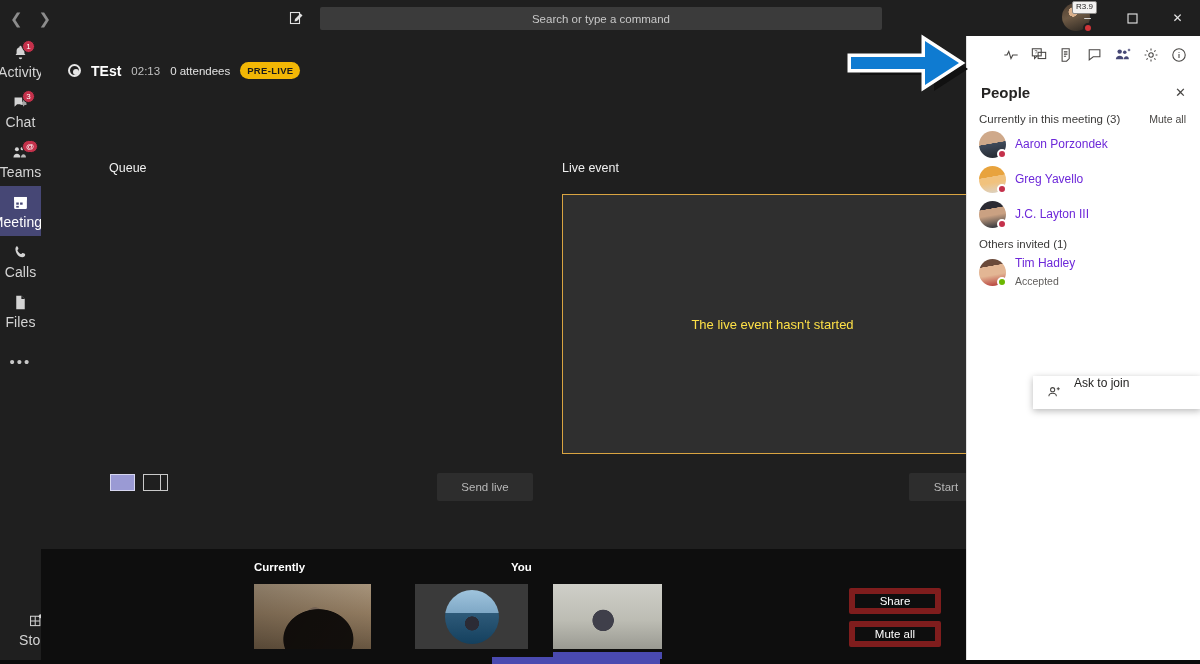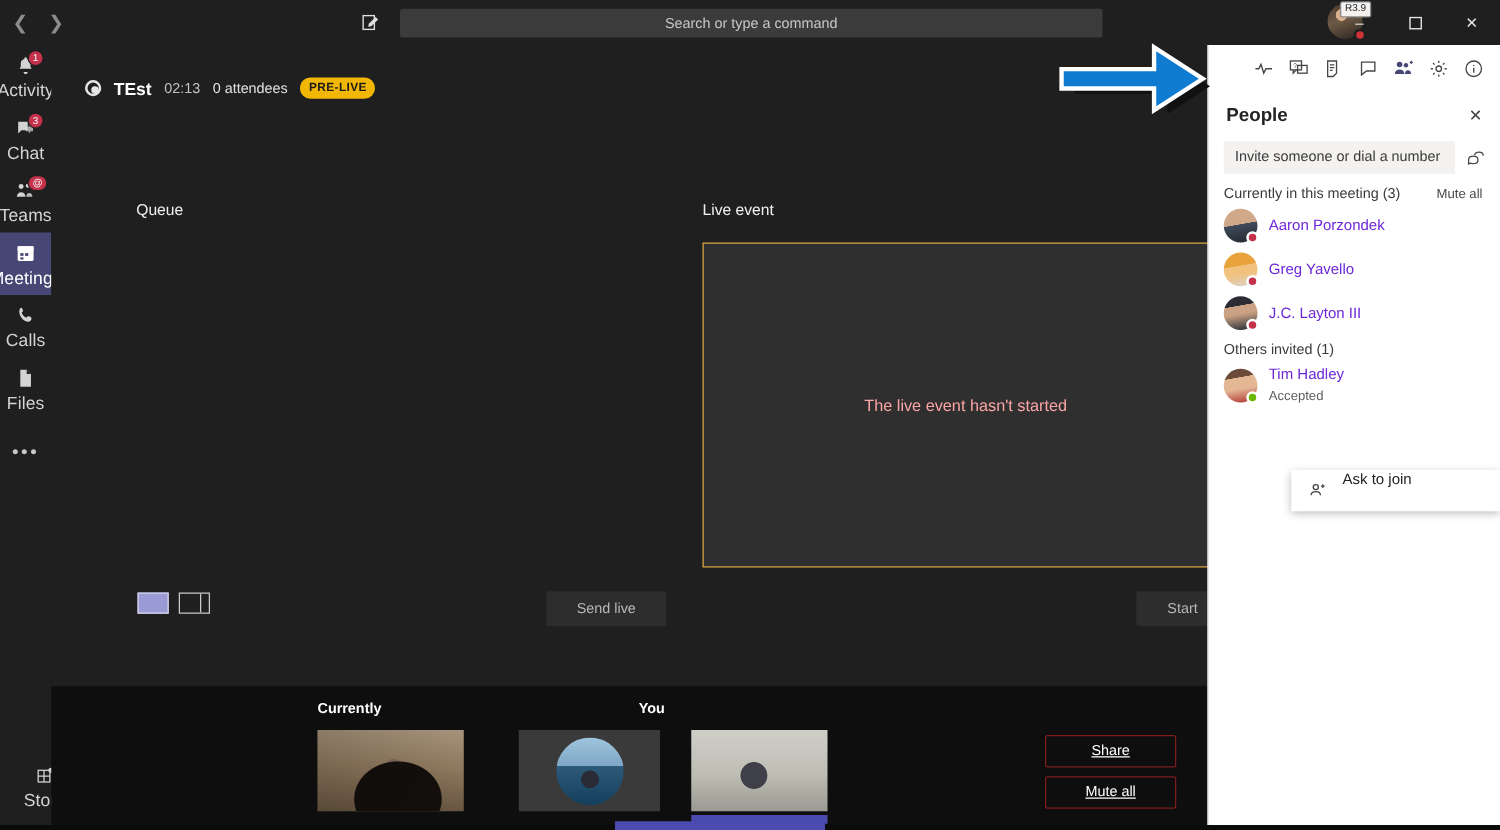--- a/index.html
+++ b/index.html
@@ -99,21 +99,21 @@
     left: 69px; top: 158px; width: 422px;
     background: #3b3b4d; border: 1px solid #9b9bb0;
     display: flex; align-items: center; justify-content: center;
   }
   .queue-panel .ph { color: #a6a6e0; font-size: 14px; }
   .live-panel {
     left: 521px; top: 158px; width: 421px;
     background: #2f2f2f; border: 1px solid #d9a441;
     display: flex; align-items: center; justify-content: center;
   }
-  .live-panel .ph { color: #fca5a5; font-size: 13px; }
+  .live-panel .ph { color: #fde047; font-size: 13px; }
 
   .layout-btns { position: absolute; left: 69px; top: 438px; display: flex; gap: 8px; }
   .lbtn { width: 25px; height: 17px; border: 1px solid #c9c9c9; background: transparent; cursor: pointer; }
   .lbtn.sel { background: #9a9ad4; border-color: #d6d6ef; }
   .lbtn.split { position: relative; }
   .lbtn.split::after { content:""; position:absolute; right: 6px; top: 0; width: 1px; height: 15px; background: #c9c9c9; }
 
   .flat-btn {
     position: absolute; height: 28px; background: #2d2d2d; color: #b8b8b8;
     font-size: 11.5px; border: none; cursor: pointer;
@@ -148,23 +148,23 @@
   }
   .tile-3 { left: 512px; width: 109px;
     background:
       radial-gradient(circle at 46% 56%, #3f3f4a 0 15%, transparent 16%),
       linear-gradient(180deg, #cfcfc8 0%, #bdbdb4 55%, #9a9a92 100%);
   }
   .tile-3 .underline {
     position: absolute; left: 0; bottom: -10px; width: 109px; height: 7px; background: #4a4ab0;
   }
   .side-btn {
-    position: absolute; right: 25px; width: 105px; height: 26px;
+    position: absolute; right: 25px; width: 92px; height: 26px;
     background: transparent; color: #ffffff; font-size: 11.5px;
-    border: 1px solid #7f1d1d; border-radius: 2px; cursor: pointer; text-decoration: underline;
+    border: 6px solid #7f1d1d; border-radius: 2px; cursor: pointer;
   }
   .share-btn { top: 39px; }
   .mute-btn  { top: 72px; }
 
   
   .rpanel {
     position: absolute; right: 0; top: 36px; width: 234px; height: 628px;
     background: #ffffff; border-left: 1px solid #e1e1e1;
   }
   .rp-toolbar { height: 38px; display: flex; align-items: center; justify-content: flex-end; gap: 6px; padding-right: 10px; }
@@ -412,29 +412,20 @@
             <path d="M9 8v4.5M9 5.6v.9"></path>
           </svg>
       </span>
     </div>
 
     <div class="rp-head">
       <span class="rp-title">People</span>
       <span class="rp-close">✕</span>
     </div>
 
-    <div class="invite-row">
-      <input class="invite-box" placeholder="Invite someone or dial a number" style="">
-      <span class="dial-ico">
-        <svg width="15" height="15" viewBox="0 0 16 16" fill="none" stroke="currentColor" stroke-width="1.1">
-            <path d="M2 9.5c0-2 1.8-3.2 4-3.2s4 1.2 4 3.2-1.8 3.2-4 3.2c-.8 0-1.6-.2-2.2-.5L2 13z"></path>
-            <path d="M7 5.5c.4-1.6 2-2.6 3.8-2.6 2.1 0 3.7 1.3 3.7 3"></path>
-          </svg>
-      </span>
-    </div>
 
     <div class="sec-row">
       <span class="sec-title">Currently in this meeting  (3)</span>
       <span class="mute-all">Mute all</span>
     </div>
 
     <div class="person">
       <span class="p-av av1">
           <span class="dot busy"></span>
         </span>

